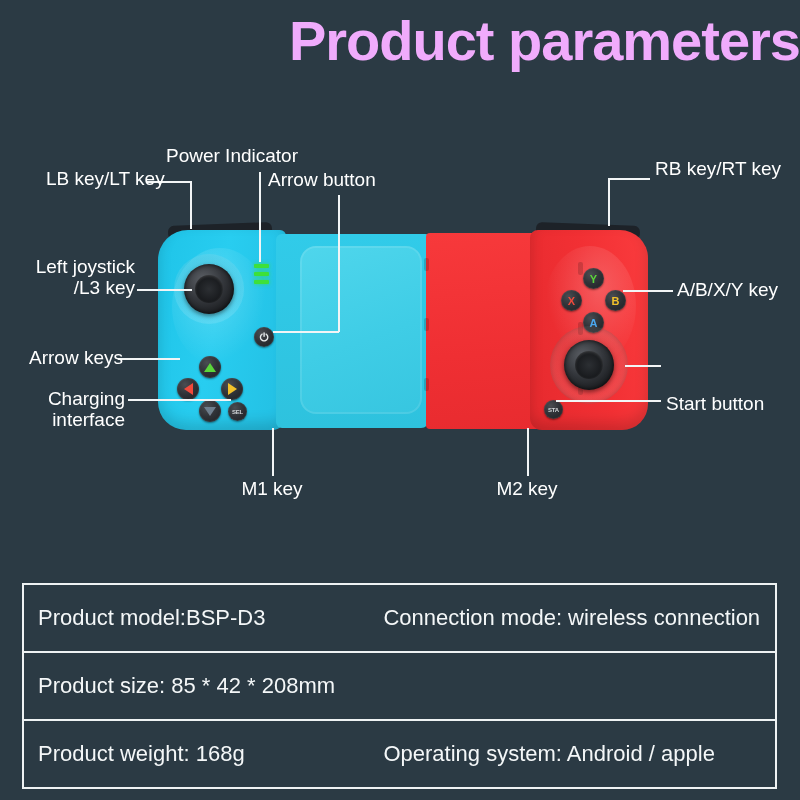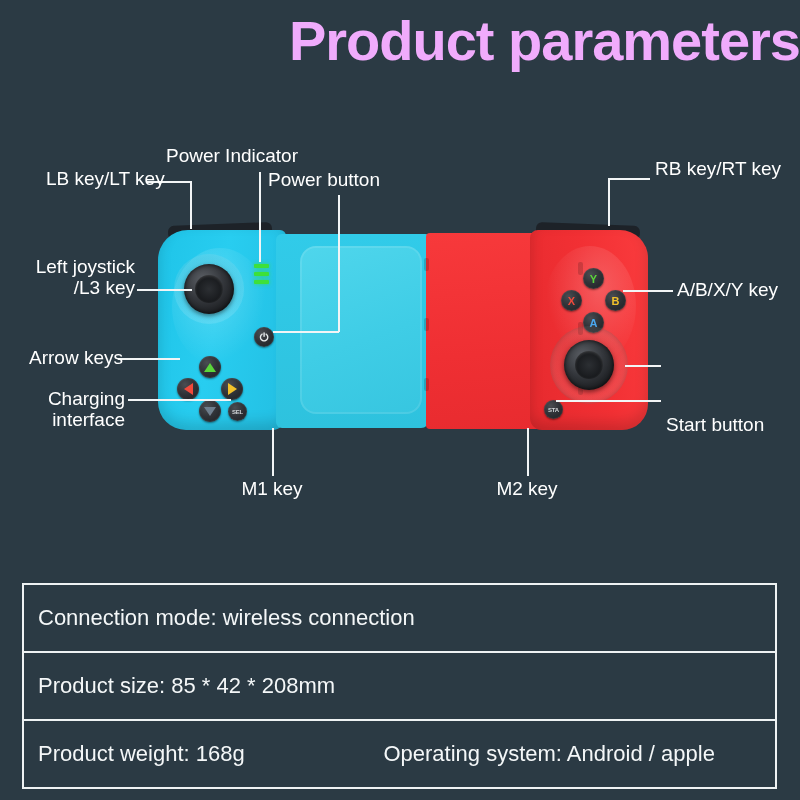--- a/index.html
+++ b/index.html
@@ -349,43 +349,44 @@
   <div class="lead h" style="left:556px; top:400px; width:105px;"></div>
 
   <div class="lead v" style="left:272px; top:428px; height:48px;"></div>
 
   <div class="lead v" style="left:527px; top:428px; height:48px;"></div>
 
   <div class="callout" style="left:18px; top:168px;margin-left:28px;">LB key/LT key</div>
 
   <div class="callout center-align" style="left:154px; top:145px; width:156px;">Power Indicator</div>
 
-  <div class="callout" style="left:268px; top:169px;">Power button</div>
+  <div class="callout" style="left:268px; top:169px;">Arrow button</div>
 
   <div class="callout" style="left:655px; top:158px;">RB key/RT key</div>
 
   <div class="callout right-align" style="left:0px; top:256px; width:135px;">Left joystick
 /L3 key</div>
 
   <div class="callout" style="left:677px; top:279px;">A/B/X/Y key</div>
 
   <div class="callout right-align" style="left:8px; top:347px; width:115px;">Arrow keys</div>
 
 
   <div class="callout right-align" style="left:0px; top:388px; width:125px;">Charging
 interface</div>
 
-  <div class="callout" style="left:666px; top:414px;">Start button</div>
+  <div class="callout" style="left:666px; top:393px;">Start button</div>
 
   <div class="callout center-align" style="left:212px; top:478px; width:120px;">M1 key</div>
 
   <div class="callout center-align" style="left:467px; top:478px; width:120px;">M2 key</div>
 
   <div id="spec-table">
     <div class="srow">
+      <div class="scell c1">Product model:BSP-D3</div>
       <div class="scell c2">Connection mode: wireless connection</div>
     </div>
     <div class="srow">
       <div class="scell c2">Product size: 85 * 42 * 208mm</div>
     </div>
     <div class="srow">
       <div class="scell c1">Product weight: 168g</div>
       <div class="scell c2">Operating system: Android / apple</div>
     </div>
   </div>

